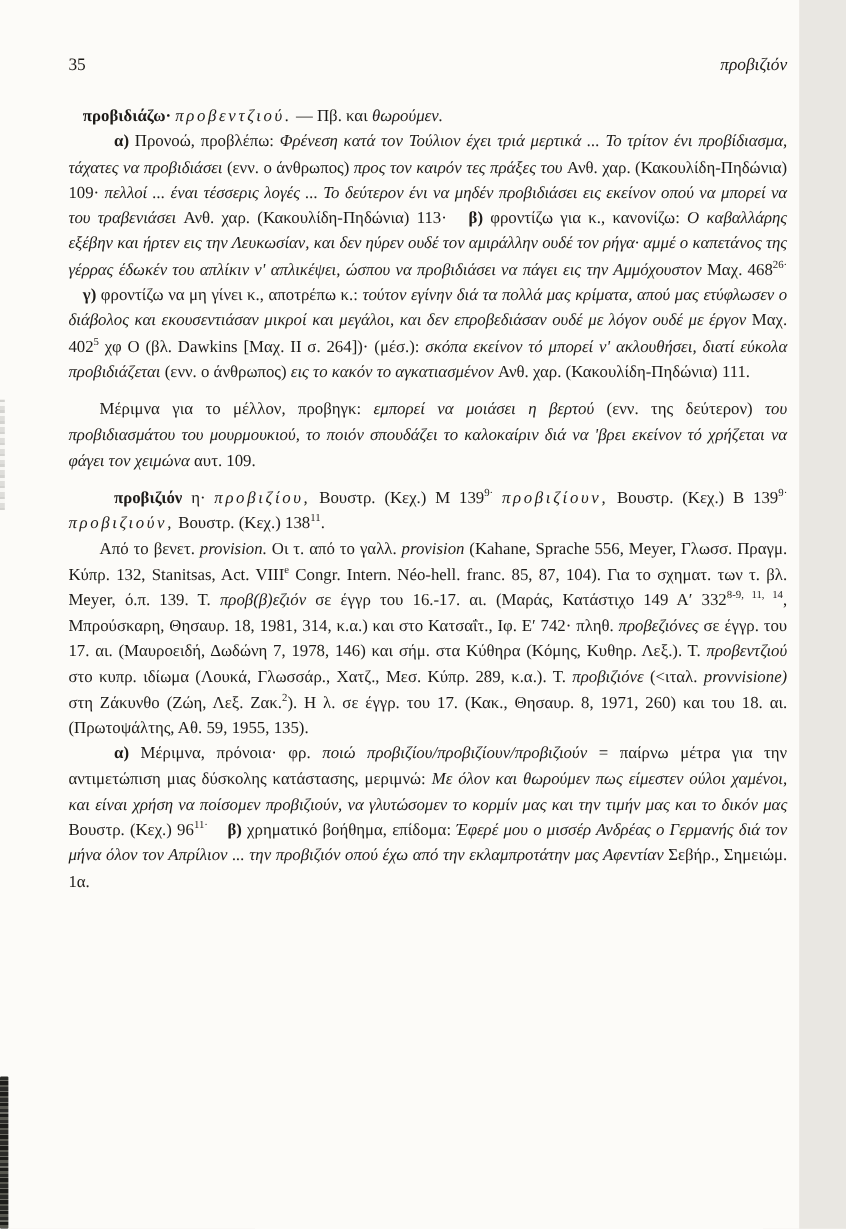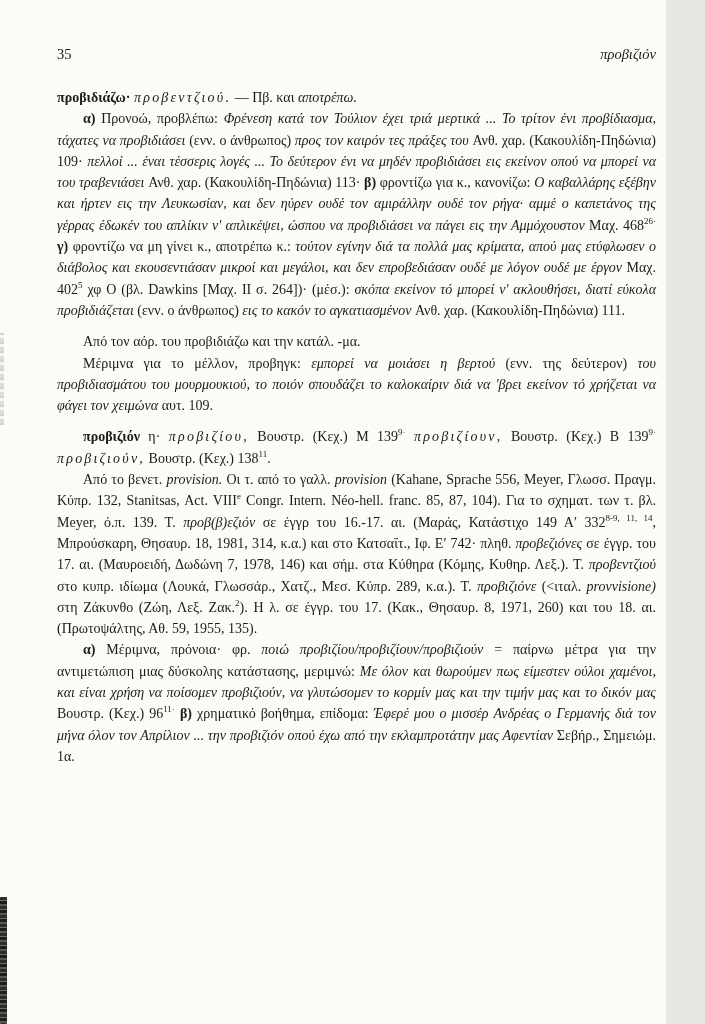--- a/index.html
+++ b/index.html
@@ -16,21 +16,21 @@
   .page-header{
     display:flex;justify-content:space-between;align-items:baseline;
     margin-bottom:24px;font-size:14.5px;
   }
   .running-head{font-style:italic;}
   .para{
     font-size:14px;line-height:21.3px;text-align:justify;margin:0;
   }
   .indent{text-indent:26px;}
   .entry + .entry{margin-top:10px;}
-  .seg-b{font-weight:bold;}
+  .seg-b{font-weight:bold;margin-left:12px;}
   .seg-i{font-style:italic;}
   .seg-ils{font-style:italic;letter-spacing:2.2px;}
   .seg-sup{
     vertical-align:super;font-size:9px;line-height:0;
     letter-spacing:0;font-style:normal;
   }
   .scan-artifact{position:absolute;left:0;}
   .artifact-upper{
     top:333px;width:4px;height:92px;
     background:repeating-linear-gradient(180deg,
@@ -56,26 +56,25 @@
   <div class="scan-artifact artifact-lower"></div>
 
   <div class="content">
 
     <div class="page-header">
       <span class="page-number">35</span>
       <span class="running-head">προβιζιόν</span>
     </div>
 
     <div class="entry">
-      <p class="para"><span class="seg-b">προβιδιάζω·</span><span> </span><span class="seg-ils">προβεντζιού.</span><span> — Πβ. και </span><span class="seg-i">αποτρέπω.</span></p>
+      <p class="para"><span class="seg-b">προβιδιάζω·</span><span> </span><span class="seg-ils">προβεντζιού.</span><span> — Πβ. και </span><span class="seg-i">θωρούμεν.</span></p>
       <p class="para indent"><span class="seg-b">α)</span><span> Προνοώ, προβλέπω: </span><span class="seg-i">Φρένεση κατά τον Τούλιον έχει τριά μερτικά ... Το τρίτον ένι προβίδιασμα, τάχατες να προβιδιάσει </span><span>(ενν. ο άνθρωπος) </span><span class="seg-i">προς τον καιρόν τες πράξες του </span><span>Ανθ. χαρ. (Κακουλίδη-Πηδώνια) 109· </span><span class="seg-i">πελλοί ... έναι τέσσερις λογές ... Το δεύτερον ένι να μηδέν προβιδιάσει εις εκείνον οπού να μπορεί να του τραβενιάσει </span><span>Ανθ. χαρ. (Κακουλίδη-Πηδώνια) 113· </span><span class="seg-b">β)</span><span> φροντίζω για κ., κανονίζω: </span><span class="seg-i">Ο καβαλλάρης εξέβην και ήρτεν εις την Λευκωσίαν, και δεν ηύρεν ουδέ τον αμιράλλην ουδέ τον ρήγα· αμμέ ο καπετάνος της γέρρας έδωκέν του απλίκιν ν' απλικέψει, ώσπου να προβιδιάσει να πάγει εις την Αμμόχουστον </span><span>Μαχ. 468</span><span class="seg-sup">26·</span><span> </span><span class="seg-b">γ)</span><span> φροντίζω να μη γίνει κ., αποτρέπω κ.: </span><span class="seg-i">τούτον εγίνην διά τα πολλά μας κρίματα, απού μας ετύφλωσεν ο διάβολος και εκουσεντιάσαν μικροί και μεγάλοι, και δεν επροβεδιάσαν ουδέ με λόγον ουδέ με έργον </span><span>Μαχ. 402</span><span class="seg-sup">5</span><span> χφ Ο (βλ. Dawkins [Μαχ. II σ. 264])· (μέσ.): </span><span class="seg-i">σκόπα εκείνον τό μπορεί ν' ακλουθήσει, διατί εύκολα προβιδιάζεται </span><span>(ενν. ο άνθρωπος) </span><span class="seg-i">εις το κακόν το αγκατιασμένον </span><span>Ανθ. χαρ. (Κακουλίδη-Πηδώνια) 111.</span></p>
     </div>
 
     <div class="entry">
-      <p class="para indent"><span>Από τον αόρ. του προβιδιάζω και την κατάλ. -μα.</span></p>
       <p class="para indent"><span>Μέριμνα για το μέλλον, προβηγκ: </span><span class="seg-i">εμπορεί να μοιάσει η βερτού </span><span>(ενν. της δεύτερον) </span><span class="seg-i">του προβιδιασμάτου του μουρμουκιού, το ποιόν σπουδάζει το καλοκαίριν διά να 'βρει εκείνον τό χρήζεται να φάγει τον χειμώνα </span><span>αυτ. 109.</span></p>
     </div>
 
     <div class="entry">
       <p class="para indent"><span class="seg-b">προβιζιόν</span><span> η· </span><span class="seg-ils">προβιζίου,</span><span> Βουστρ. (Κεχ.) Μ 139</span><span class="seg-sup">9·</span><span> </span><span class="seg-ils">προβιζίουν,</span><span> Βουστρ. (Κεχ.) Β 139</span><span class="seg-sup">9·</span><span> </span><span class="seg-ils">προβιζιούν,</span><span> Βουστρ. (Κεχ.) 138</span><span class="seg-sup">11</span><span>.</span></p>
       <p class="para indent"><span>Από το βενετ. </span><span class="seg-i">provision.</span><span> Οι τ. από το γαλλ. </span><span class="seg-i">provision</span><span> (Kahane, Sprache 556, Meyer, Γλωσσ. Πραγμ. Κύπρ. 132, Stanitsas, Act. VIII</span><span class="seg-sup">e</span><span> Congr. Intern. Néo-hell. franc. 85, 87, 104). Για το σχηματ. των τ. βλ. Meyer, ό.π. 139. Τ. </span><span class="seg-i">προβ(β)εζιόν</span><span> σε έγγρ του 16.-17. αι. (Μαράς, Κατάστιχο 149 Α′ 332</span><span class="seg-sup">8-9, 11, 14</span><span>, Μπρούσκαρη, Θησαυρ. 18, 1981, 314, κ.α.) και στο Κατσαΐτ., Ιφ. Ε′ 742· πληθ. </span><span class="seg-i">προβεζιόνες</span><span> σε έγγρ. του 17. αι. (Μαυροειδή, Δωδώνη 7, 1978, 146) και σήμ. στα Κύθηρα (Κόμης, Κυθηρ. Λεξ.). Τ. </span><span class="seg-i">προβεντζιού</span><span> στο κυπρ. ιδίωμα (Λουκά, Γλωσσάρ., Χατζ., Μεσ. Κύπρ. 289, κ.α.). Τ. </span><span class="seg-i">προβιζιόνε</span><span> (&lt;ιταλ. </span><span class="seg-i">provvisione)</span><span> στη Ζάκυνθο (Ζώη, Λεξ. Ζακ.</span><span class="seg-sup">2</span><span>). Η λ. σε έγγρ. του 17. (Κακ., Θησαυρ. 8, 1971, 260) και του 18. αι. (Πρωτοψάλτης, Αθ. 59, 1955, 135).</span></p>
       <p class="para indent"><span class="seg-b">α)</span><span> Μέριμνα, πρόνοια· φρ. </span><span class="seg-i">ποιώ προβιζίου/προβιζίουν/προβιζιούν</span><span> = παίρνω μέτρα για την αντιμετώπιση μιας δύσκολης κατάστασης, μεριμνώ: </span><span class="seg-i">Με όλον και θωρούμεν πως είμεστεν ούλοι χαμένοι, και είναι χρήση να ποίσομεν προβιζιούν, να γλυτώσομεν το κορμίν μας και την τιμήν μας και το δικόν μας </span><span>Βουστρ. (Κεχ.) 96</span><span class="seg-sup">11·</span><span> </span><span class="seg-b">β)</span><span> χρηματικό βοήθημα, επίδομα: </span><span class="seg-i">Έφερέ μου ο μισσέρ Ανδρέας ο Γερμανής διά τον μήνα όλον τον Απρίλιον ... την προβιζιόν οπού έχω από την εκλαμπροτάτην μας Αφεντίαν </span><span>Σεβήρ., Σημειώμ. 1α.</span></p>
     </div>
 
   </div>

